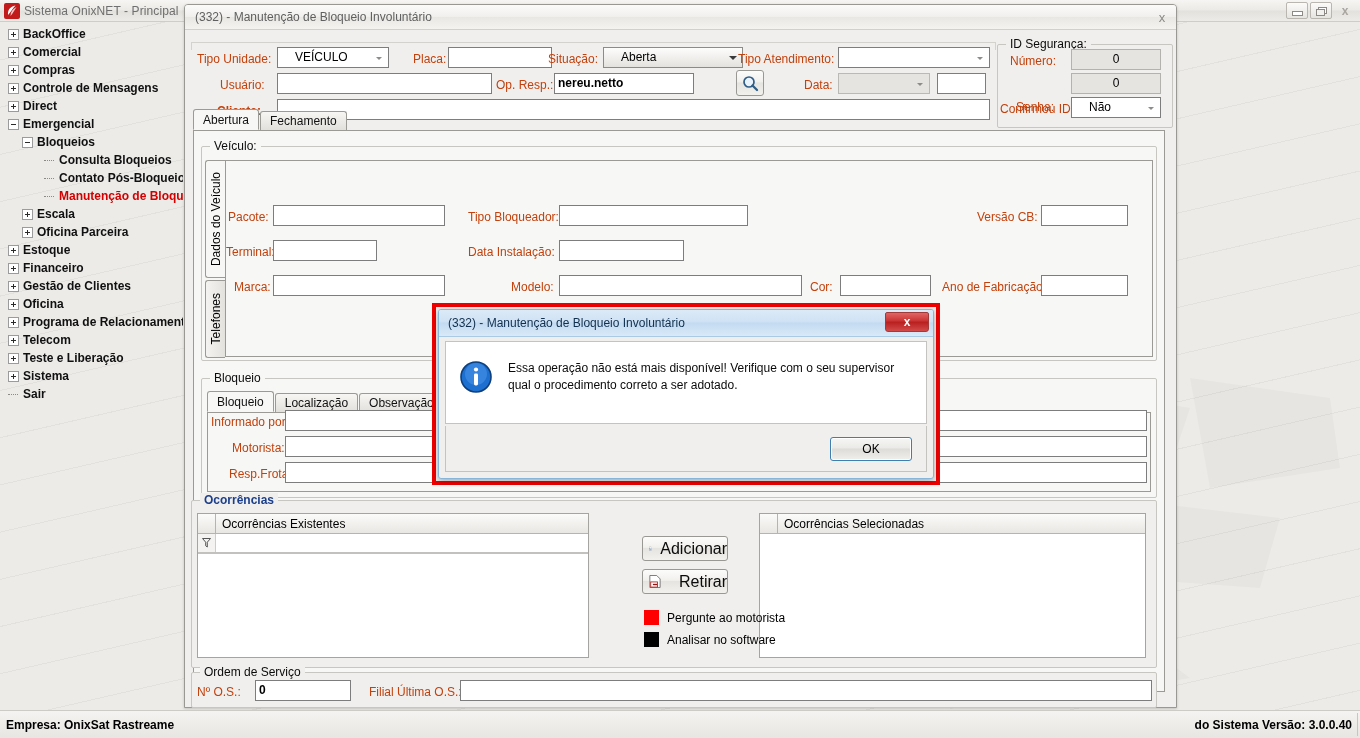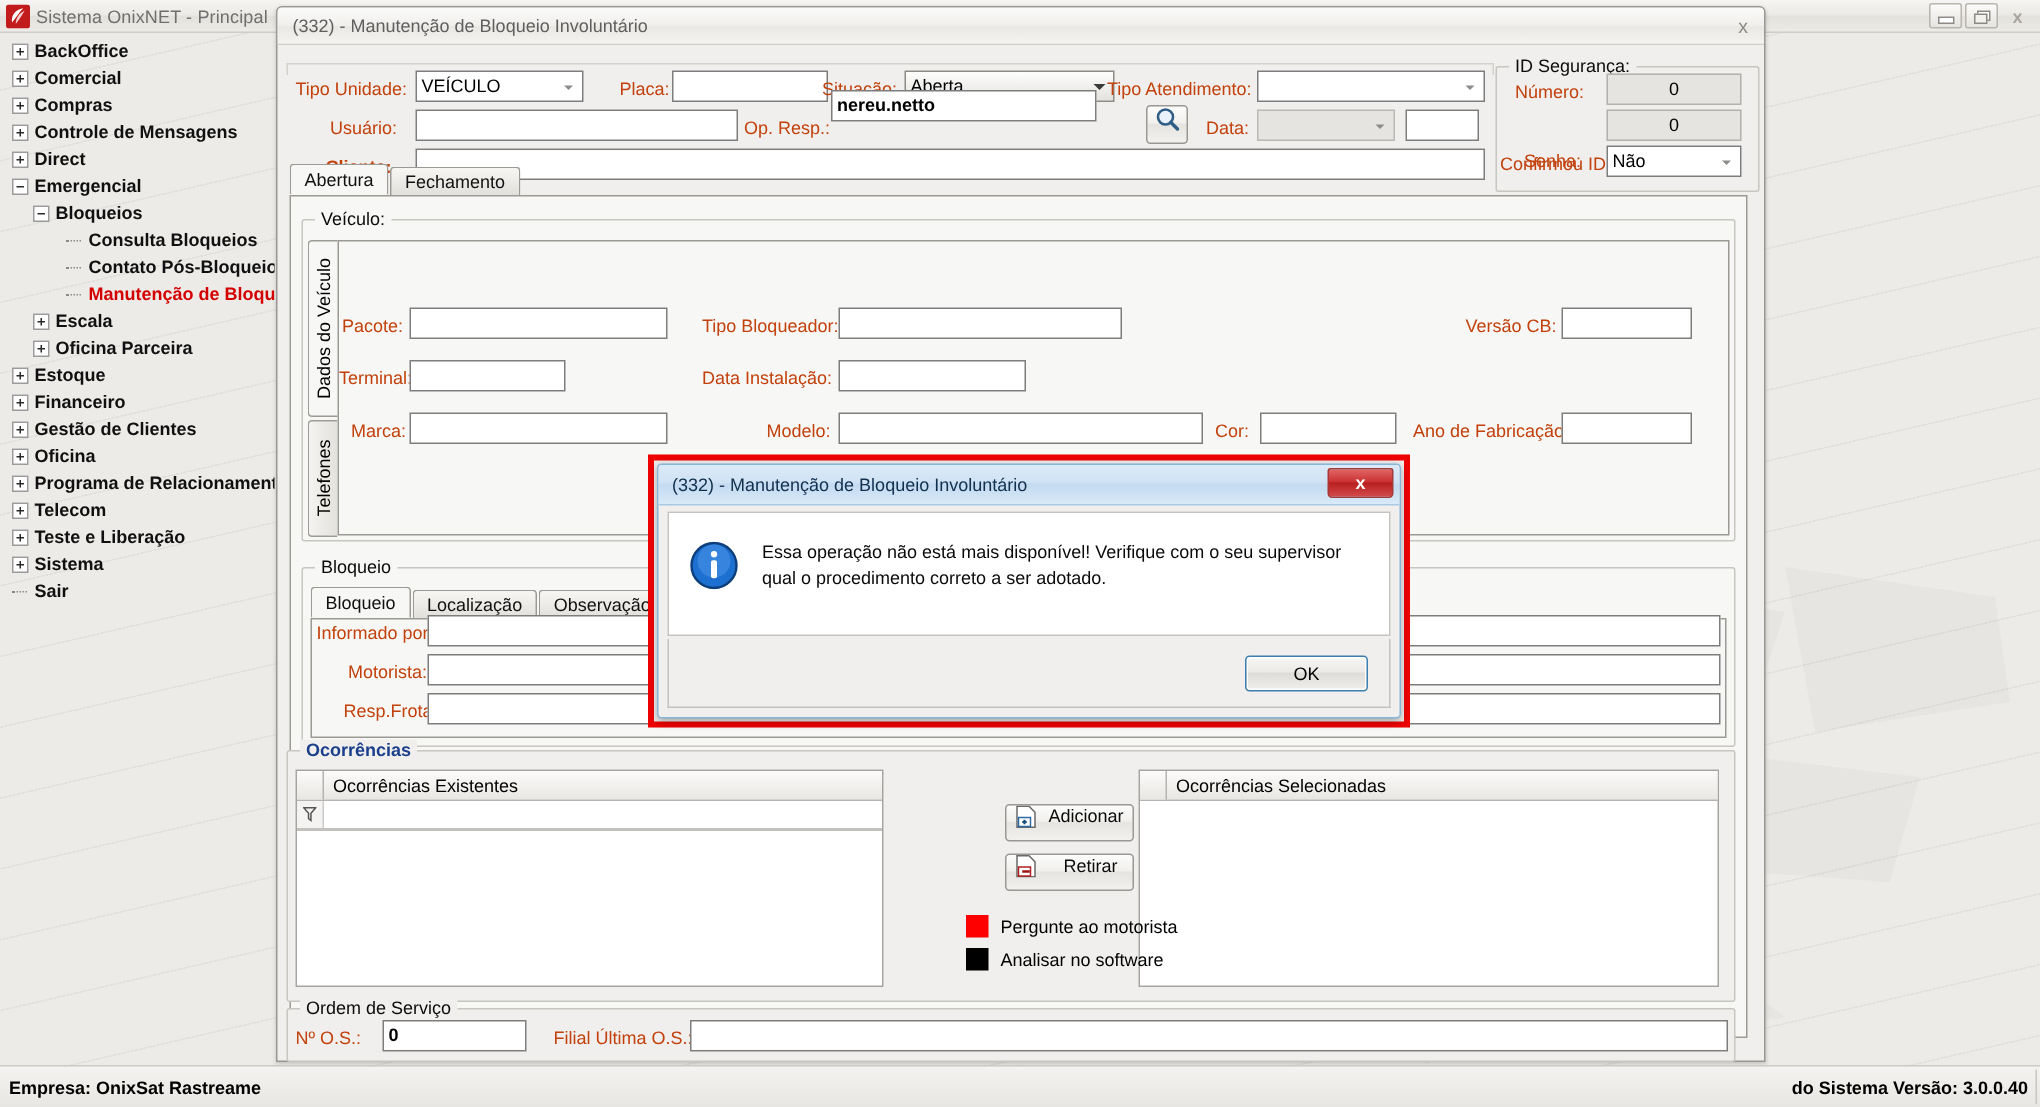--- a/index.html
+++ b/index.html
@@ -217,21 +217,21 @@
   .tb.ro {
     background: #e6e4e0;
     border: 1px solid #b4b2ae;
     text-align: center;
   }
   .cb {
     border: 1px solid #7d7d7d;
     background: #fff;
     height: 21px; position: relative;
     font-size: 12px; line-height: 19px;
-    padding: 0 18px 0 3px;
+    padding: 0 18px 0 17px;
     white-space: nowrap; overflow: hidden;
   }
   .cb.btnstyle {
     background: linear-gradient(to bottom,#fdfdfc,#e4e2de);
     border: 1px solid #8d8b86;
   }
   .cb.disabled {
     background: #e6e4e0; border: 1px solid #bbb9b5; color: #8a8a8a;
   }
   .cb .arrow {
@@ -260,27 +260,26 @@
     font-size: 12px; color: #0b0b0b;
     white-space: nowrap;
   }
   .grp > .grp-title.blue { color: #1b3f8b; font-weight: bold; }
 
   .btn {
     border: 1px solid #9a9894;
     border-radius: 3px;
     background: linear-gradient(to bottom,#fcfcfb 0%, #f1f0ed 45%, #e6e4e0 50%, #f2f1ee 100%);
     font-family: "Liberation Sans", sans-serif;
-    font-size: 12px;
+    font-size: 16px;
     color: #0b0b0b;
-    display: flex; align-items: flex-start; justify-content: center;
+    display: flex; align-items: center; justify-content: center;
     white-space: nowrap;
     cursor: default;
     user-select: none;
-    margin-left: 28px;
   }
 
   
   .tabstrip { position: absolute; display: flex; align-items: flex-end; }
   .tab {
     height: 19px;
     border: 1px solid #9c9a95;
     border-bottom: none;
     border-radius: 3px 3px 0 0;
     padding: 0 9px;
@@ -576,21 +575,21 @@
       <div class="lbl" style="position:absolute;left:553px;top:22px;">Tipo Atendimento:</div>
       <div class="cb" style="position:absolute;left:653px;top:17px;width:152px;">
         <span></span>
         <span class="arrow thin"></span>
       </div>
 
       <div class="lbl" style="position:absolute;left:35px;top:48px;">Usuário:</div>
       <div class="tb" style="position:absolute;left:92px;top:43px;width:215px;"></div>
 
       <div class="lbl" style="position:absolute;left:311px;top:48px;">Op. Resp.:</div>
-      <div class="tb bold" style="position:absolute;left:369px;top:30px;width:177px;">nereu.netto</div>
+      <div class="tb bold" style="position:absolute;left:369px;top:43px;width:140px;">nereu.netto</div>
       <div class="btn" style="position:absolute;left:551px;top:40px;width:28px;height:26px;">
         <svg width="17" height="17" viewBox="0 0 17 17">
           <circle cx="7" cy="7" r="5" fill="#eaf2fb" stroke="#2f5d86" stroke-width="1.7"></circle>
           <line x1="10.5" y1="10.5" x2="15" y2="15" stroke="#2f5d86" stroke-width="2.3" stroke-linecap="round"></line>
         </svg>
       </div>
 
       <div class="lbl" style="position:absolute;left:619px;top:48px;">Data:</div>
       <div class="cb disabled" style="position:absolute;left:653px;top:43px;width:92px;">
         <span></span>

